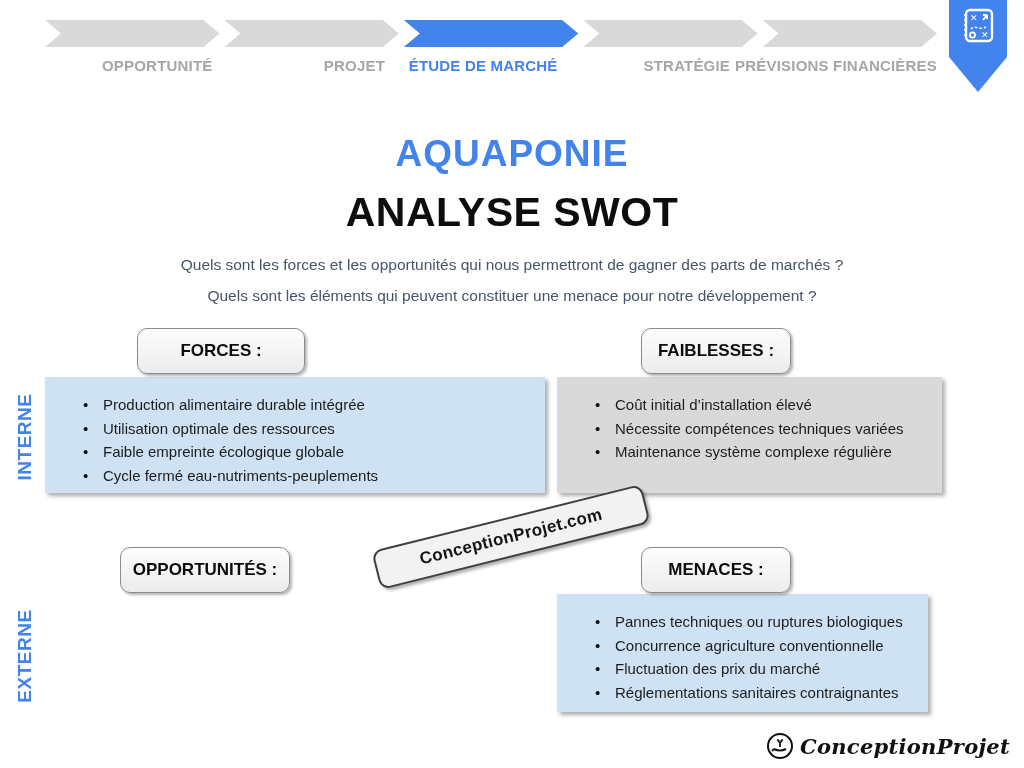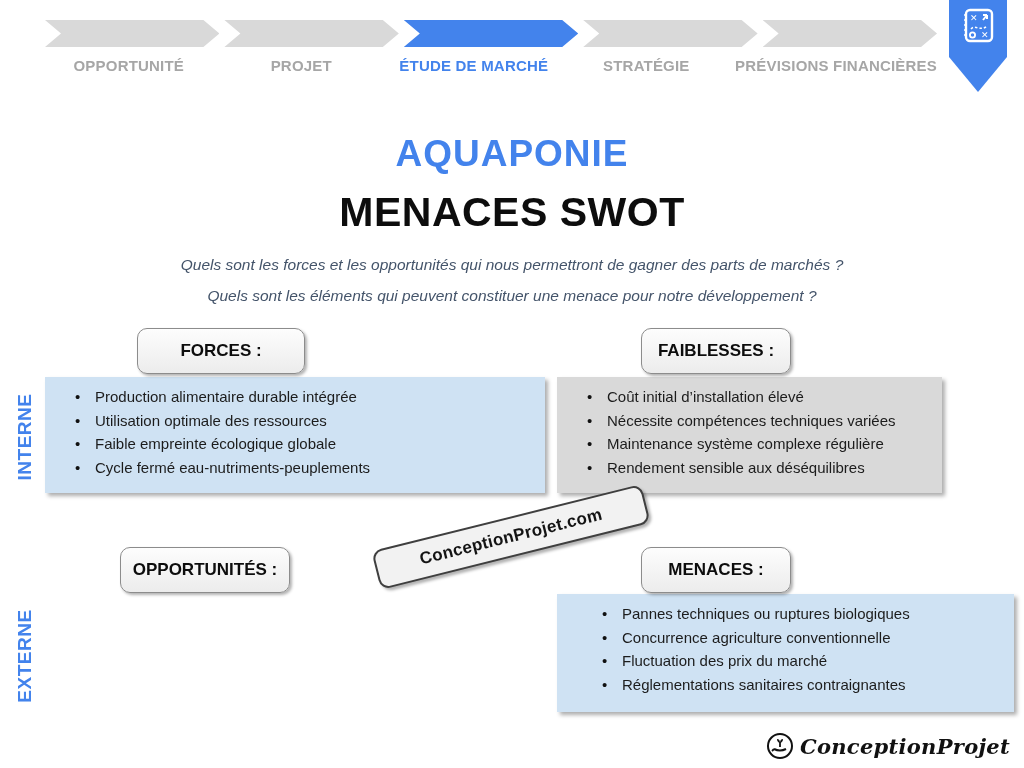--- a/index.html
+++ b/index.html
@@ -23,39 +23,39 @@
   
   .stepper-arrows{position:absolute;left:45px;top:20px;width:892px;height:27px;display:flex;gap:5px;}
   .chevron{
     flex:1;height:27px;background:var(--box-gray);
     clip-path:polygon(0 0, calc(100% - 16px) 0, 100% 50%, calc(100% - 16px) 100%, 0 100%, 16px 50%);
     cursor:pointer;
   }
   .chevron.active{background:var(--accent-blue);}
   .step-labels{position:absolute;left:45px;top:57px;width:892px;display:flex;gap:5px;}
   .step-label{
-    flex:1;text-align:center;font-size:15px;font-weight:bold;color:var(--inactive-gray);
+    flex:1;text-align:right;font-size:15px;font-weight:bold;color:var(--inactive-gray);
     white-space:nowrap;overflow:visible;letter-spacing:.2px;
   }
   .step-label.active{color:var(--accent-blue);}
 
   
   .bookmark{
     position:absolute;left:949px;top:0;width:58px;height:92px;background:var(--accent-blue);
     clip-path:polygon(0 0,100% 0,100% 62%,50% 100%,0 62%);
     display:flex;justify-content:center;align-items:flex-start;padding-top:7px;
   }
 
   
   .main-title{position:absolute;left:0;top:120px;width:1024px;text-align:center;
     font-size:37px;font-weight:bold;color:var(--accent-blue);letter-spacing:1px;margin-top:13px;}
   .sub-title{position:absolute;left:0;top:189px;width:1024px;text-align:center;
     font-size:41px;font-weight:bold;color:#0d0d0d;letter-spacing:0.5px;}
   .question{position:absolute;left:0;width:1024px;text-align:center;
-    font-size:15.5px;font-style:italic;font-weight:500;color:var(--question-color);}
+    font-size:15.5px;font-weight:500;color:var(--question-color);}
   .question.q1{top:256px;}
   .question.q2{top:287px;}
 
   
   .pill{
     position:absolute;height:46px;border:1px solid #8c8c8c;border-radius:10px;
     background:linear-gradient(#fdfdfd,#ececec);
     box-shadow:2px 2px 3px rgba(0,0,0,.3);
     display:flex;align-items:center;justify-content:center;
     font-size:17px;font-weight:bold;color:#0d0d0d;z-index:2;
@@ -63,22 +63,22 @@
   .pill-forces{left:137px;top:328px;width:168px;}
   .pill-faiblesses{left:641px;top:328px;width:150px;}
   .pill-opportunites{left:120px;top:547px;width:170px;}
   .pill-menaces{left:641px;top:547px;width:150px;}
 
   
   .swot-box{position:absolute;box-shadow:3px 3px 4px rgba(0,0,0,.32);z-index:1;}
   .box-forces{left:45px;top:377px;width:500px;height:116px;background:var(--light-blue);}
   .box-faiblesses{left:557px;top:377px;width:385px;height:116px;background:var(--box-gray);}
   .box-opportunites{left:45px;top:594px;width:500px;height:118px;background:var(--box-gray);}
-  .box-menaces{left:557px;top:594px;width:457px;height:118px;background:var(--light-blue);padding-left:15px;}
-  .swot-box ul{list-style:none;margin:0;padding:8px 6px 0 0;}
+  .box-menaces{left:557px;top:594px;width:371px;height:118px;background:var(--light-blue);}
+  .swot-box ul{list-style:none;margin:8px;padding:8px 6px 0 0;}
   .swot-box li{
     position:relative;padding-left:50px;font-size:15px;color:var(--text-dark);
     line-height:23.5px;white-space:nowrap;
   }
   .swot-box li::before{
     content:"•";position:absolute;left:30px;top:0;color:#111;font-size:15px;
   }
 
   
   .axis-label{
@@ -139,21 +139,21 @@
       <text x="9" y="14" fill="#ffffff" font-size="9" font-weight="bold" font-family="DejaVu Sans, sans-serif">✕</text>
       <path d="M22 13 L26 8" stroke="#ffffff" stroke-width="2" fill="none"></path>
       <path d="M26 8 l-4 0 M26 8 l0 4" stroke="#ffffff" stroke-width="2" fill="none"></path>
       <path d="M10 22 C14 17, 20 25, 26 19" stroke="#ffffff" stroke-width="1.5" fill="none" stroke-dasharray="2.5,2"></path>
       <circle cx="11.5" cy="28" r="2.6" fill="none" stroke="#ffffff" stroke-width="1.8"></circle>
       <text x="20" y="31" fill="#ffffff" font-size="9" font-weight="bold" font-family="DejaVu Sans, sans-serif">✕</text>
     </svg>
   </div>
 
   <div class="main-title">AQUAPONIE</div>
-  <div class="sub-title">MENACES SWOT</div>
+  <div class="sub-title">ANALYSE SWOT</div>
   <div class="question q1">Quels sont les forces et les opportunités qui nous permettront de gagner des parts de marchés ?</div>
   <div class="question q2">Quels sont les éléments qui peuvent constituer une menace pour notre développement ?</div>
 
   <div class="pill pill-forces">FORCES :</div>
   <div class="pill pill-faiblesses">FAIBLESSES :</div>
   <div class="pill pill-opportunites">OPPORTUNITÉS :</div>
   <div class="pill pill-menaces">MENACES :</div>
 
   <div class="swot-box box-forces">
     <ul>
@@ -161,21 +161,20 @@
         <li>Utilisation optimale des ressources</li>
         <li>Faible empreinte écologique globale</li>
         <li>Cycle fermé eau-nutriments-peuplements</li>
       </ul>
   </div>
   <div class="swot-box box-faiblesses">
     <ul>
         <li>Coût initial d’installation élevé</li>
         <li>Nécessite compétences techniques variées</li>
         <li>Maintenance système complexe régulière</li>
-        <li>Rendement sensible aux déséquilibres</li>
       </ul>
   </div>
   <div class="swot-box box-menaces">
     <ul>
         <li>Pannes techniques ou ruptures biologiques</li>
         <li>Concurrence agriculture conventionnelle</li>
         <li>Fluctuation des prix du marché</li>
         <li>Réglementations sanitaires contraignantes</li>
       </ul>
   </div>

